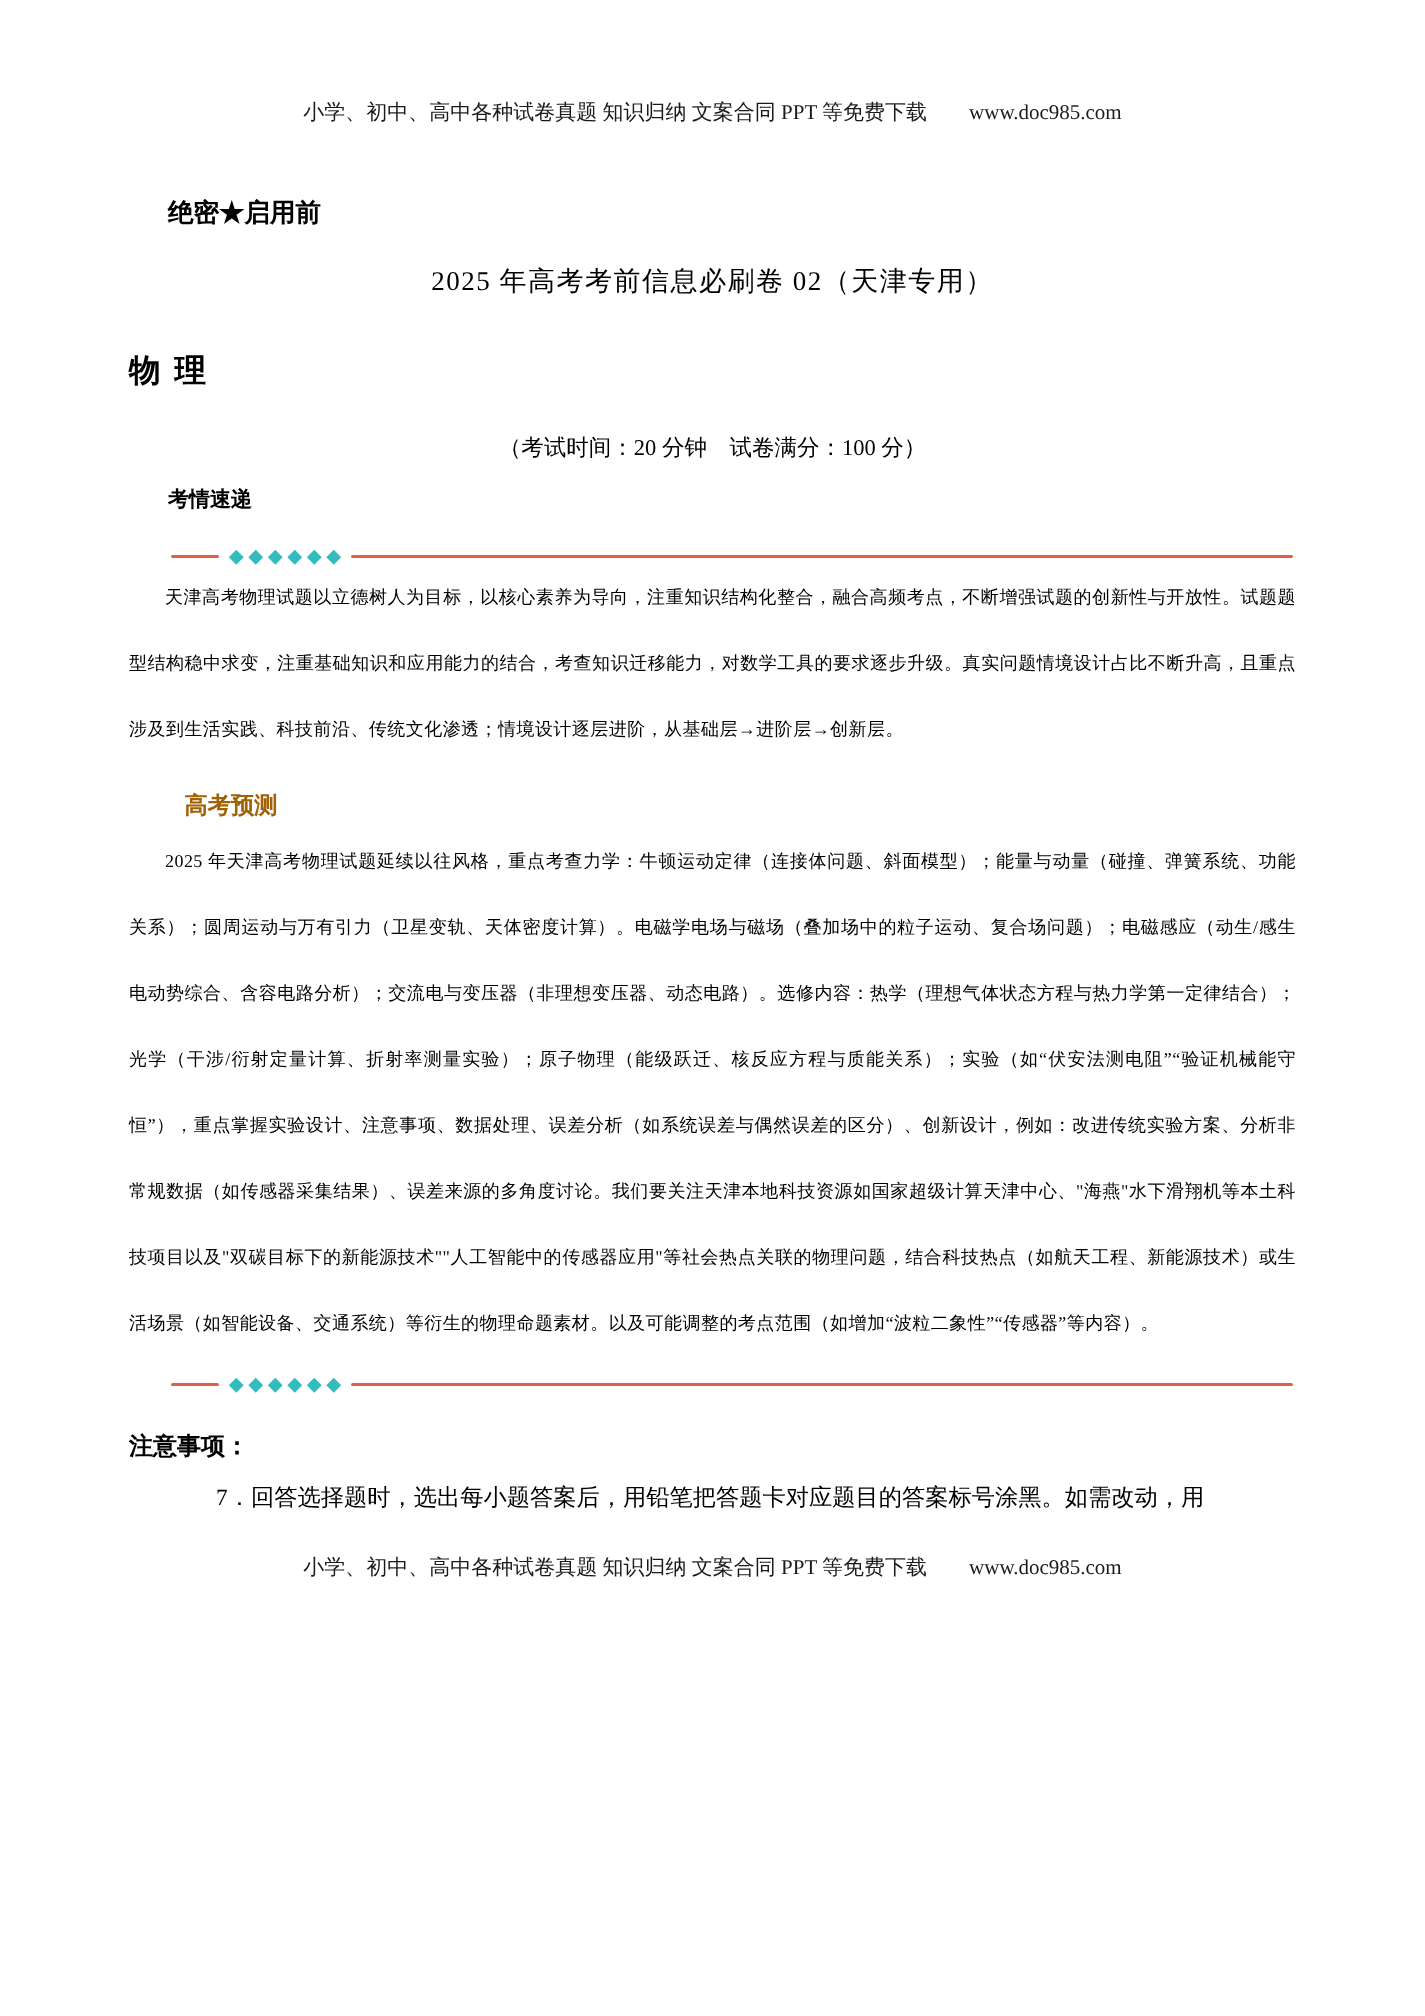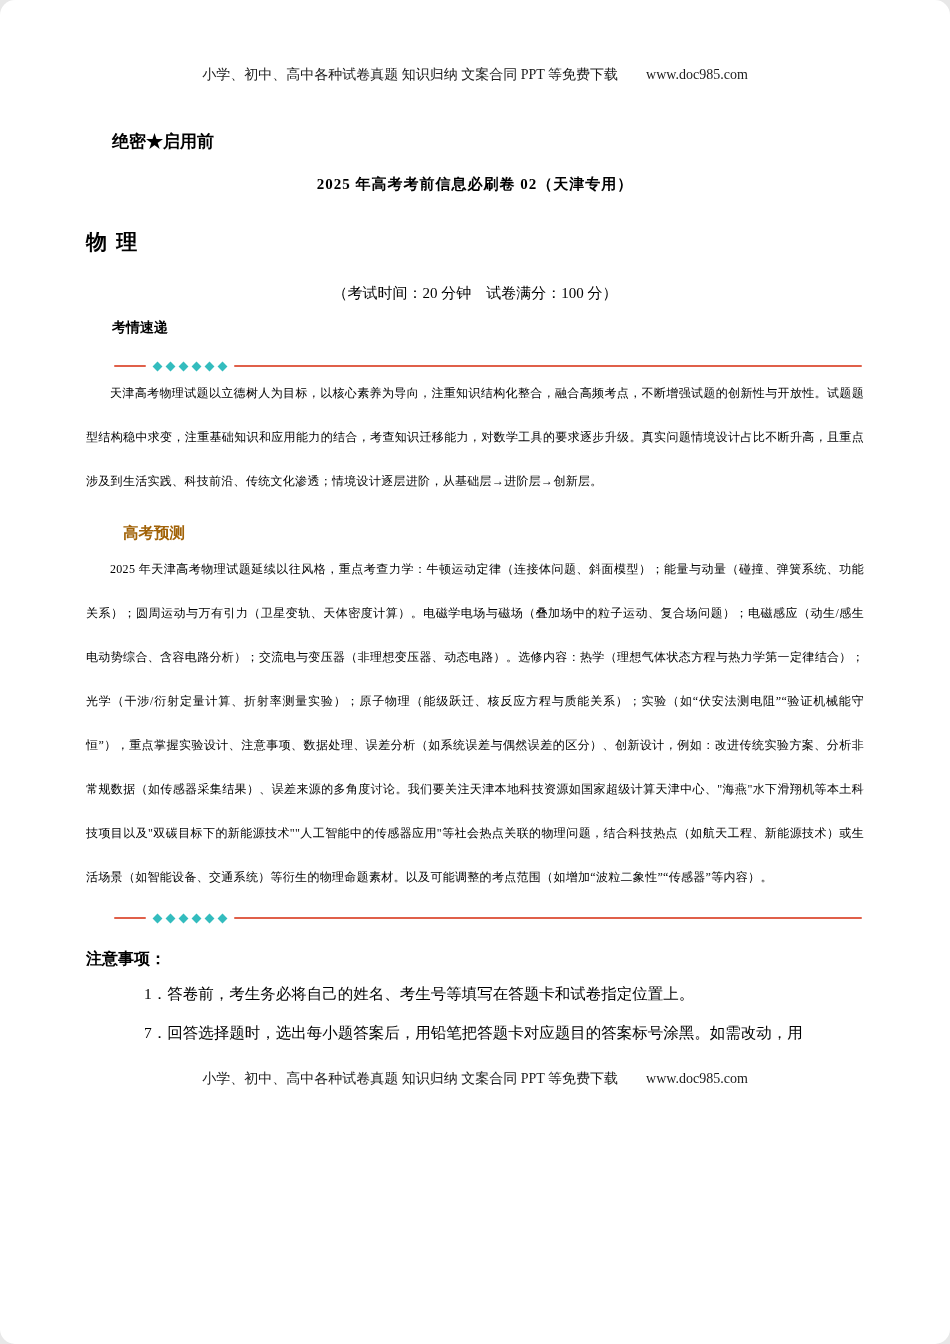--- a/index.html
+++ b/index.html
@@ -7,21 +7,20 @@
   body { font-family: "Liberation Serif", "DejaVu Serif", serif; }
 
   .page {
     position: relative;
     width: 950px;
     height: 1344px;
     margin: 0 auto;
     background: #ffffff;
     color: #000000;
     overflow: hidden;
-    border-radius: 15px;
   }
 
   .page-header, .page-footer {
     text-align: center;
     font-size: 14px;
     color: #1a1a1a;
   }
   .page-header { padding-top: 66px; }
   .page-footer { margin-top: 22px; }
   .site-url { margin-left: 28px; color: #1a1a1a; text-decoration: none; }
@@ -31,22 +30,22 @@
   .security-label {
     margin-top: 46px;
     margin-left: 26px;
     font-weight: bold;
     font-size: 17px;
   }
 
   .doc-title {
     margin-top: 22px;
     text-align: center;
-    font-size: 15px;
-    font-weight: bold;
+    font-size: 18px;
+    font-weight: normal;
     letter-spacing: 1px;
   }
 
   .subject-title {
     margin-top: 34px;
     font-size: 21px;
     font-weight: bold;
     letter-spacing: 2px;
   }
 
@@ -171,21 +170,20 @@
         <span class="dot" style="background: rgb(51, 188, 190);"></span>
         <span class="dot" style="background: rgb(51, 188, 190);"></span>
         <span class="dot" style="background: rgb(51, 188, 190);"></span>
         <span class="dot" style="background: rgb(51, 188, 190);"></span>
       </span>
       <span class="seg seg-long" style="background: rgb(224, 96, 74);"></span>
     </div>
 
     <div class="notes-heading">注意事项：</div>
 
-    <div class="note-item">1．答卷前，考生务必将自己的姓名、考生号等填写在答题卡和试卷指定位置上。</div>
     <div class="note-item">7．回答选择题时，选出每小题答案后，用铅笔把答题卡对应题目的答案标号涂黑。如需改动，用</div>
 
   </div>
 
   <div class="page-footer">
     <span>小学、初中、高中各种试卷真题 知识归纳 文案合同 PPT 等免费下载</span><a class="site-url">www.doc985.com</a>
   </div>
 
 </div>
 

